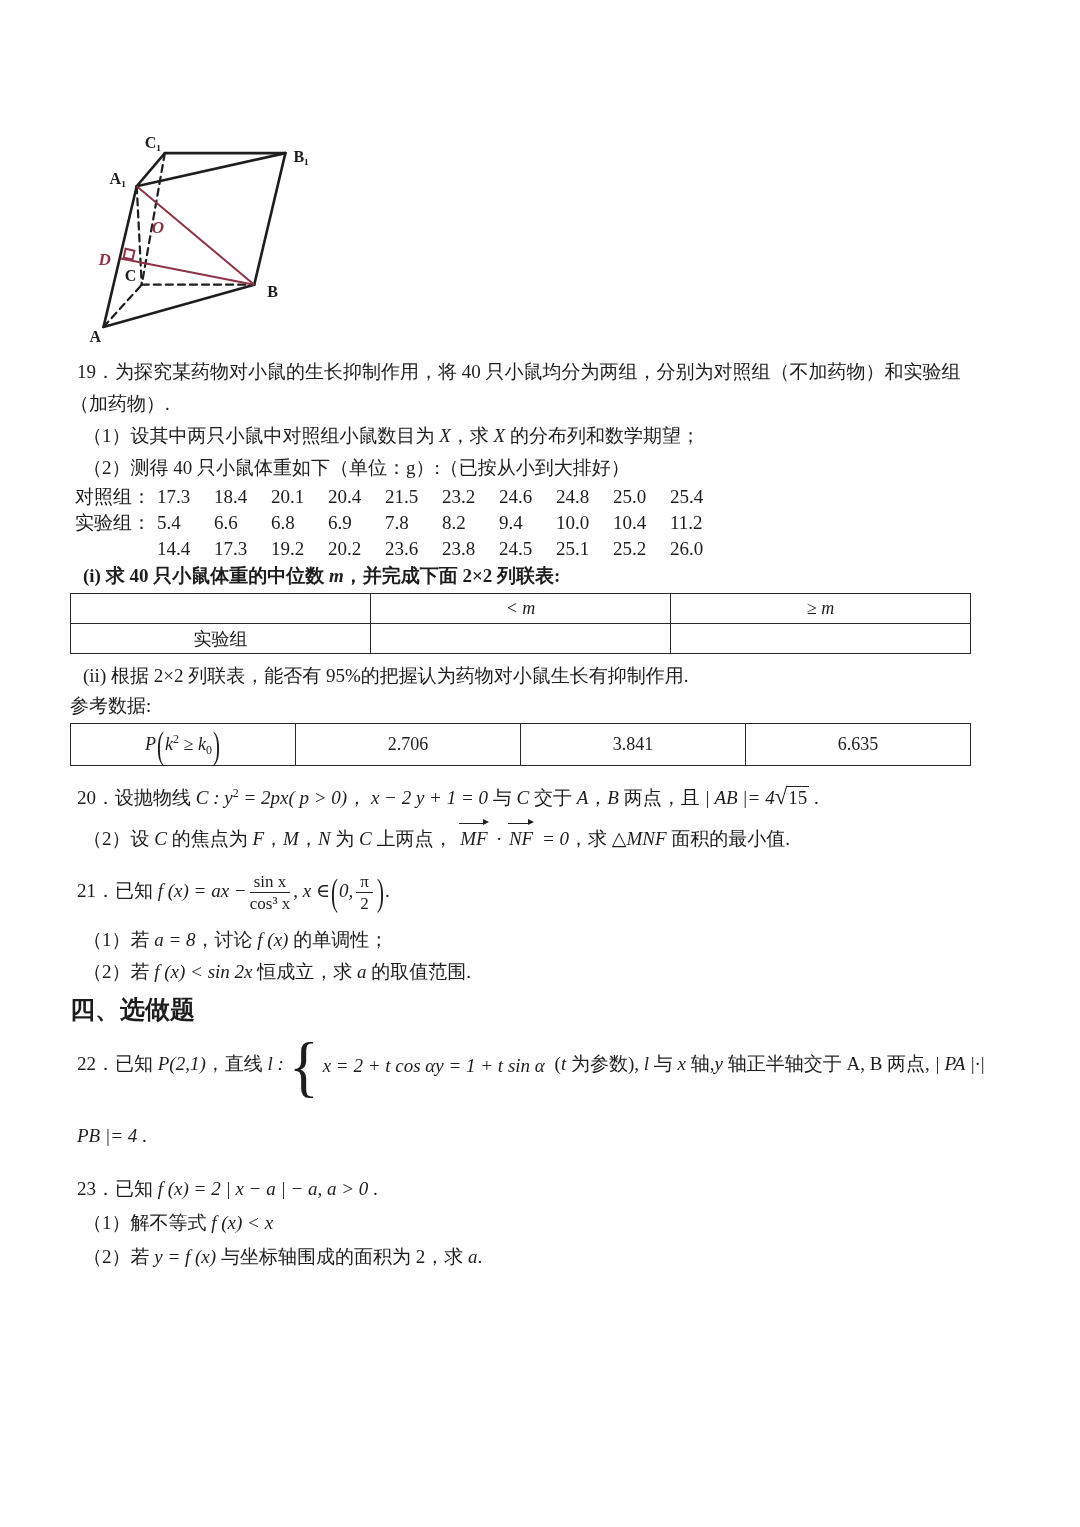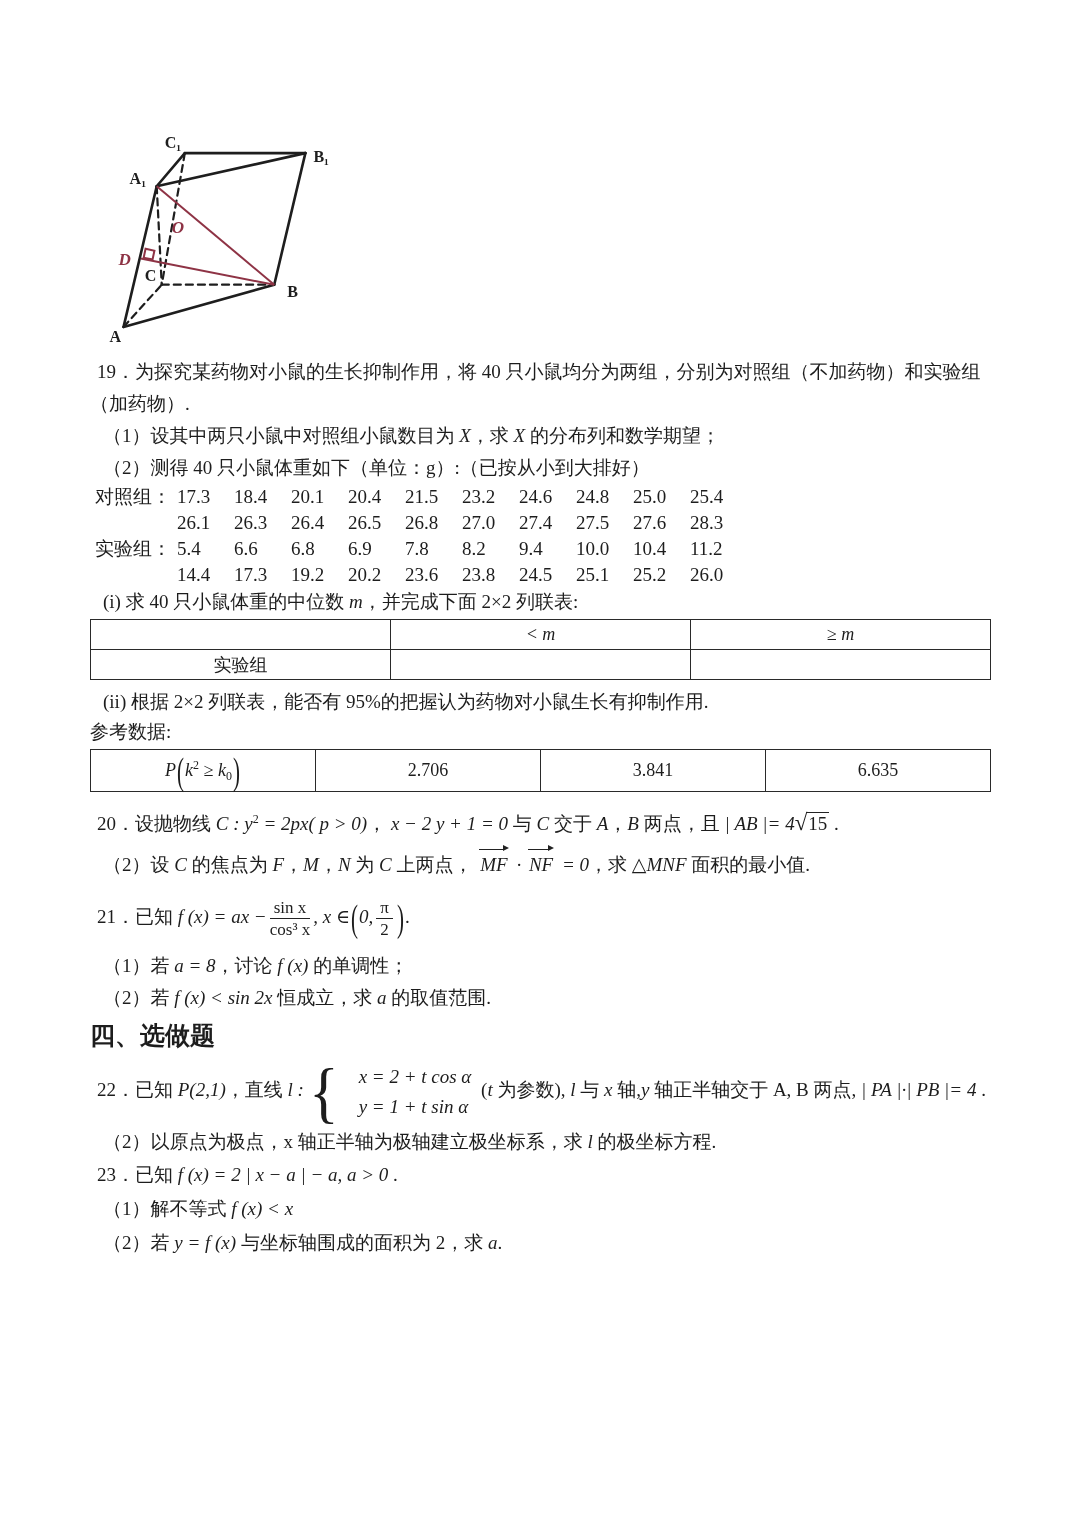--- a/index.html
+++ b/index.html
@@ -1,20 +1,20 @@
 <!DOCTYPE html>
 <html><head>
 <meta charset="utf-8">
 <style>
   html,body{margin:0;padding:0;background:#ffffff;}
   .page{
     position:relative;
     width:1080px;height:1527px;
     box-sizing:border-box;
-    padding:126px 88px 0 90px;
+    padding:126px 88px 0 70px;
     font-family:"Liberation Serif","DejaVu Serif",serif;
     color:#1d1d1d;font-size:19px;
     overflow:hidden;
   }
   p{margin:0;}
   .q-line{line-height:32px;}
   .tall40{line-height:42px;margin-top:6px;}
   .tall38{line-height:40px;}
   .tall64{line-height:64px;}
   .tall72{line-height:72px;}
@@ -46,21 +46,21 @@
   .seg-vec::before{content:"";position:absolute;left:-1px;right:4px;top:-5px;border-top:1.4px solid #222;}
   .seg-vec::after{content:"";position:absolute;right:-4px;top:-9px;border:3.5px solid transparent;border-left:6px solid #222;}
   .seg-frac{display:inline-block;text-align:center;vertical-align:middle;font-size:17px;line-height:1.12;margin:0 3px;font-style:normal;}
   .seg-frac .fnum{display:block;border-bottom:1.4px solid #222;padding:0 4px 1px;}
   .seg-frac .fden{display:block;padding-top:1px;}
   .seg-bigp{display:inline-block;transform:scaleY(1.85);vertical-align:-2px;font-size:21px;margin:0 1px;font-style:normal;}
   .seg-rt{font-size:23px;font-style:normal;}
   .seg-rad{border-top:1.6px solid #222;margin-left:-1px;padding:0 2px;font-style:normal;}
   .seg-sys{display:inline-flex;align-items:center;vertical-align:middle;margin:0 5px;}
   .seg-sys .brace{font-size:62px;line-height:1;transform:scaleY(1.1);font-style:normal;}
-  .seg-sys .syscol{display:flex;flex-direction:column;margin-left:20px;font-style:italic;}
+  .seg-sys .syscol{display:flex;flex-direction:row;margin-left:4px;font-style:italic;}
   .seg-sys .sysline{line-height:30px;white-space:pre;}
 
   .sec-title{font-family:"Liberation Sans","DejaVu Sans",sans-serif;font-weight:bold;font-size:25px;line-height:38px;margin-top:2px;}
 </style>
 </head>
 <body>
 
 <div class="page">
 
   <svg class="fig" width="252" height="222" viewBox="0 0 250 221">
@@ -108,35 +108,20 @@
         <span class="wnum">17.3</span>
         <span class="wnum">18.4</span>
         <span class="wnum">20.1</span>
         <span class="wnum">20.4</span>
         <span class="wnum">21.5</span>
         <span class="wnum">23.2</span>
         <span class="wnum">24.6</span>
         <span class="wnum">24.8</span>
         <span class="wnum">25.0</span>
         <span class="wnum">25.4</span>
-      </span>
-  </div>
-  <div class="wrow">
-    <span class="wlabel"></span>
-    <span class="wnums">
-        <span class="wnum">26.1</span>
-        <span class="wnum">26.3</span>
-        <span class="wnum">26.4</span>
-        <span class="wnum">26.5</span>
-        <span class="wnum">26.8</span>
-        <span class="wnum">27.0</span>
-        <span class="wnum">27.4</span>
-        <span class="wnum">27.5</span>
-        <span class="wnum">27.6</span>
-        <span class="wnum">28.3</span>
       </span>
   </div>
   <div class="wrow">
     <span class="wlabel">实验组：</span>
     <span class="wnums">
         <span class="wnum">5.4</span>
         <span class="wnum">6.6</span>
         <span class="wnum">6.8</span>
         <span class="wnum">6.9</span>
         <span class="wnum">7.8</span>
@@ -156,21 +141,21 @@
         <span class="wnum">20.2</span>
         <span class="wnum">23.6</span>
         <span class="wnum">23.8</span>
         <span class="wnum">24.5</span>
         <span class="wnum">25.1</span>
         <span class="wnum">25.2</span>
         <span class="wnum">26.0</span>
       </span>
   </div>
 
-  <p class="q-line indent1" style="line-height:28px;"><span class="seg-t">(i) 求 40 只小鼠体重的中位数 </span><span class="seg-m">m</span><span class="seg-t">，并完成下面 2×2 列联表:</span></p>
+  <p class="q-line indent1" style="line-height:28px;font-weight:bold;"><span class="seg-t">(i) 求 40 只小鼠体重的中位数 </span><span class="seg-m">m</span><span class="seg-t">，并完成下面 2×2 列联表:</span></p>
 
   <table class="t1">
     <colgroup>
         <col style="width:300px">
         <col style="width:300px">
         <col style="width:300px">
       </colgroup>
     <tbody>
         <tr>
       <td></td>
@@ -214,19 +199,18 @@
 
   <p class="sec-title">四、选做题</p>
 
   <p class="tall72 indent2"><span class="seg-t">22．已知 </span><span class="seg-m">P(2,1)</span><span class="seg-t">，直线 </span><span class="seg-m">l :</span><span class="seg-sys">
         <span class="brace">{</span>
         <span class="syscol">
           <span class="sysline">x = 2 + t cos α</span>
           <span class="sysline">y = 1 + t sin α</span>
         </span>
       </span><span class="seg-t"> (</span><span class="seg-m">t</span><span class="seg-t"> 为参数), </span><span class="seg-m">l</span><span class="seg-t"> 与 </span><span class="seg-m">x</span><span class="seg-t"> 轴,</span><span class="seg-m">y</span><span class="seg-t"> 轴正半轴交于 A, B 两点, </span><span class="seg-m">| PA |·| PB |= 4</span><span class="seg-t"> .</span></p>
-  <p class="q-line indent1"><span class="seg-t">（2）以原点为极点，x 轴正半轴为极轴建立极坐标系，求 </span><span class="seg-m">l</span><span class="seg-t"> 的极坐标方程.</span></p>
 
   <p class="lh34 indent2"><span class="seg-t">23．已知 </span><span class="seg-m">f (x) = 2 | x − a | − a,  a &gt; 0</span><span class="seg-t"> .</span></p>
   <p class="lh34 indent1"><span class="seg-t">（1）解不等式 </span><span class="seg-m">f (x) &lt; x</span></p>
   <p class="lh34 indent1"><span class="seg-t">（2）若 </span><span class="seg-m">y = f (x)</span><span class="seg-t"> 与坐标轴围成的面积为 2，求 </span><span class="seg-m">a</span><span class="seg-t">.</span></p>
 
 </div>
 
 </body></html>

